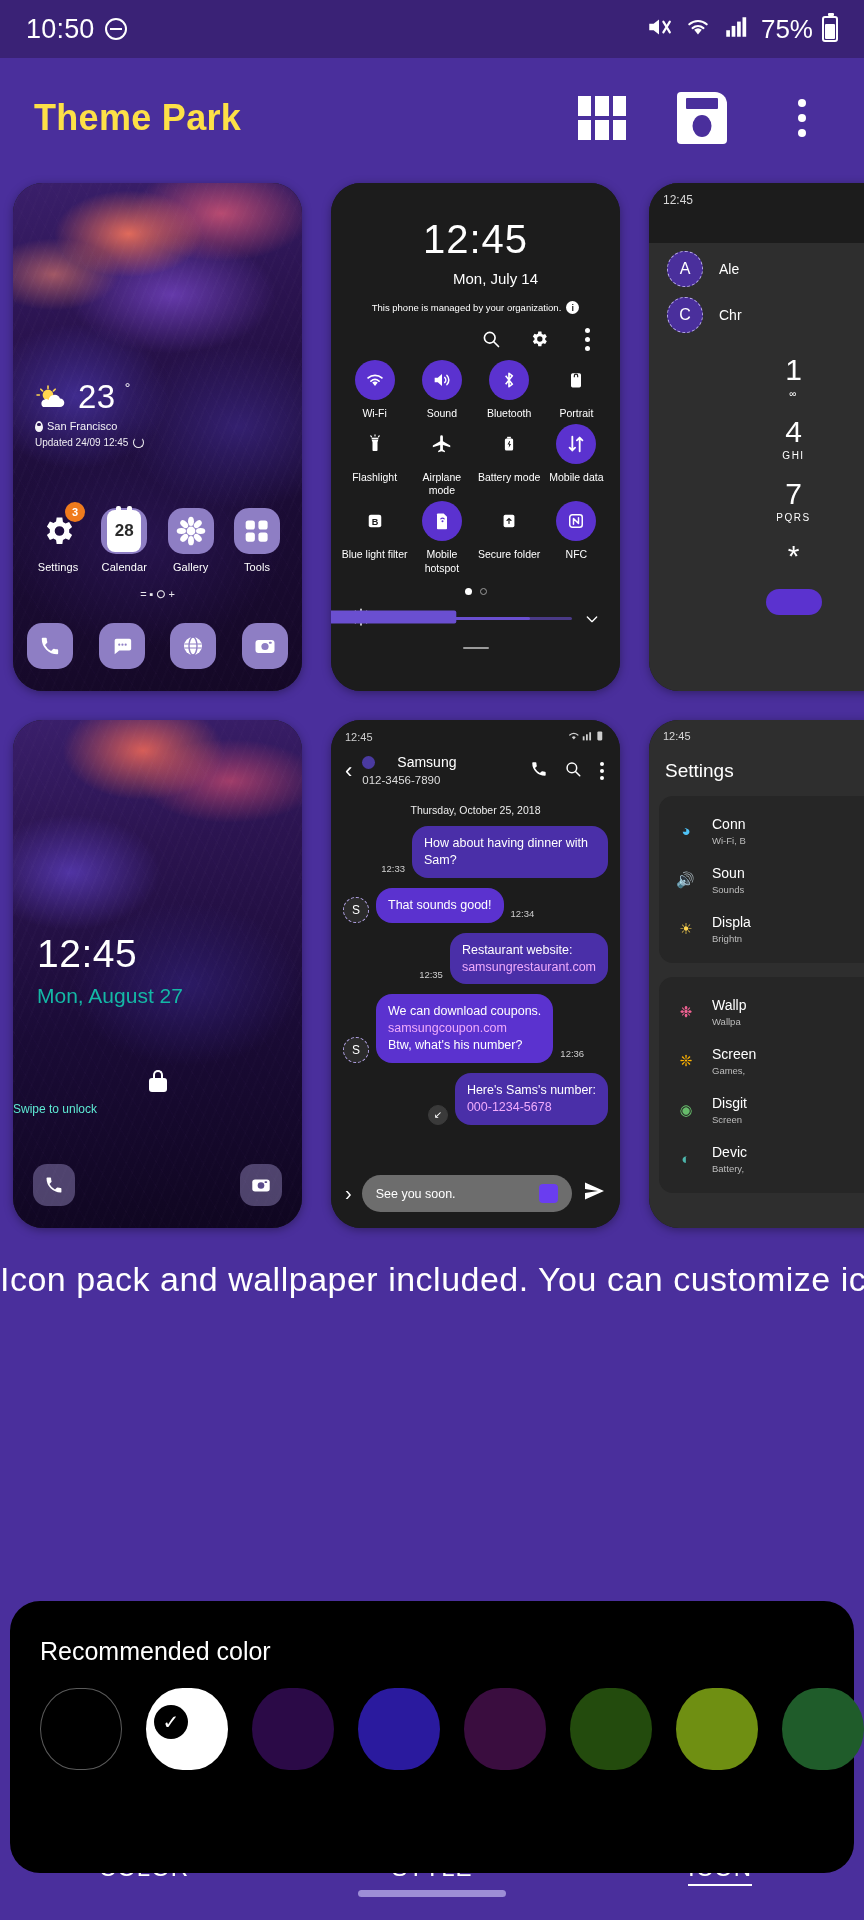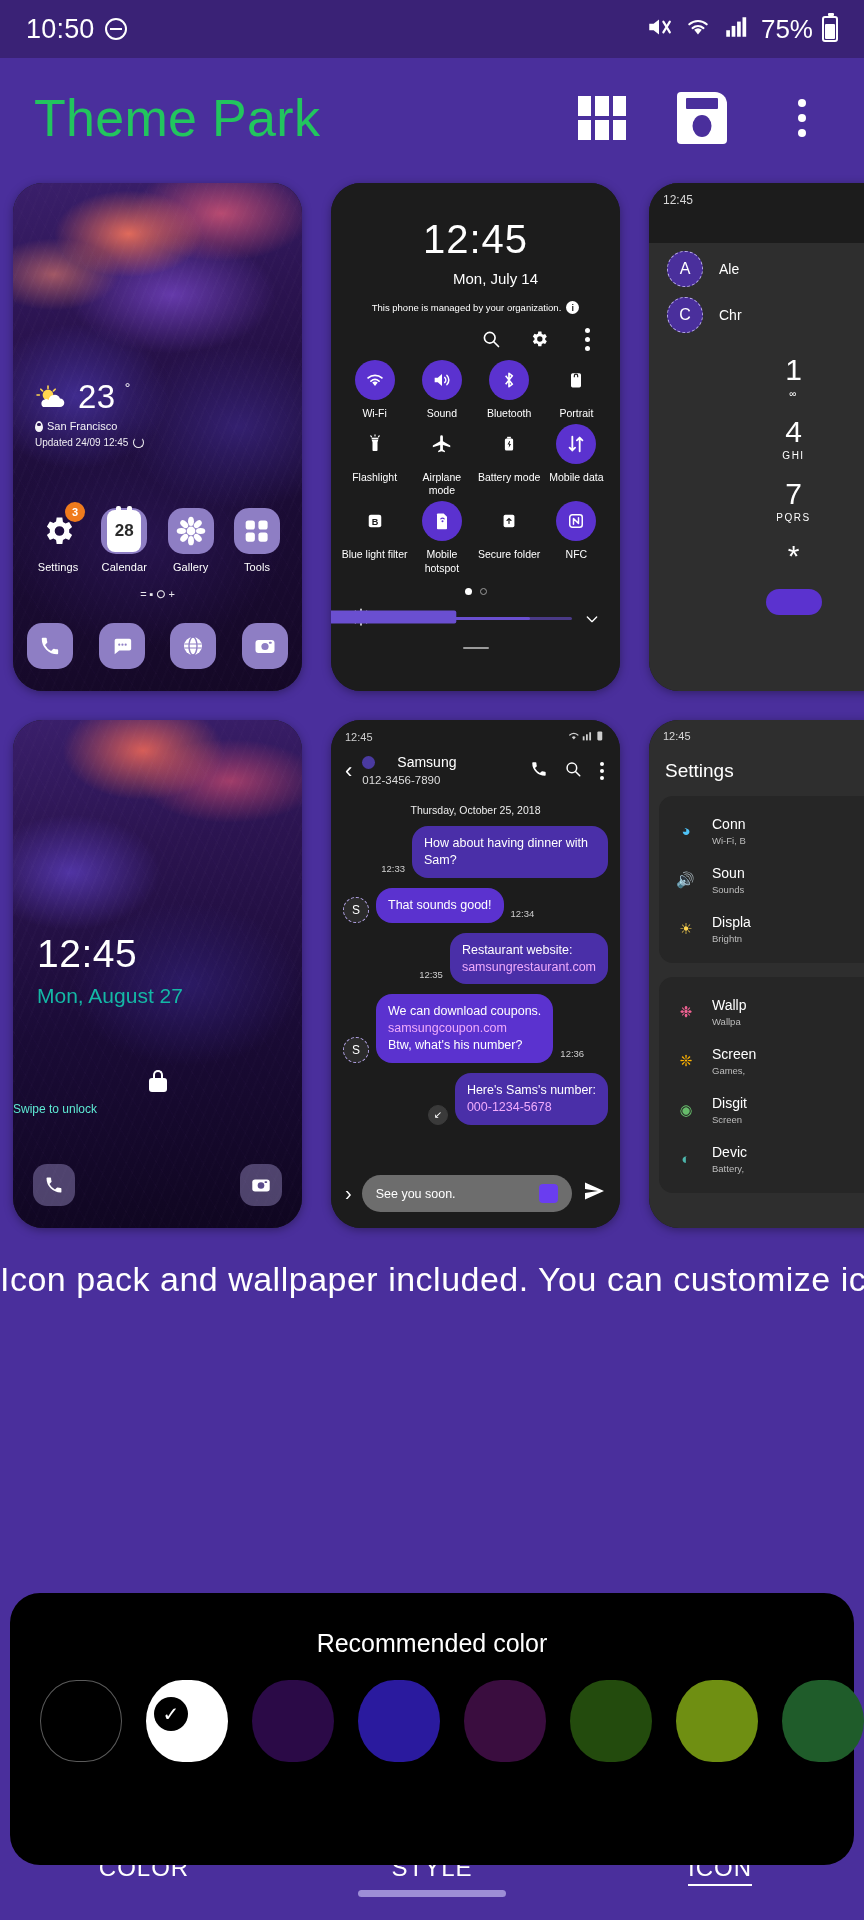--- a/index.html
+++ b/index.html
@@ -34,21 +34,21 @@
   
   .batt { width: 16px; height: 26px; border: 2px solid #fff; border-radius: 3px; position: relative; }
   .batt::before { content:""; position:absolute; top:-5px; left:4px; width:6px; height:3px; background:#fff; border-radius:1px;}
   .batt span { position:absolute; left:1px; right:1px; bottom:1px; height: 66%; background:#fff; border-radius:1px; display:block;}
 
   
   .appbar {
     position: absolute; top: 58px; left: 0; width: 864px; height: 120px;
     display: flex; align-items: center; padding: 0 34px;
   }
-  .app-title { color:#22c55e; font-size: 52px; font-weight: 400; letter-spacing: .3px; flex: 1; }
+  .app-title { color:#fde047; font-size: 36px; font-weight: 700; letter-spacing: .3px; flex: 1; }
   .appbar-actions { display:flex; align-items:center; gap: 44px; }
   .ab-btn { width: 56px; height: 56px; display:flex; align-items:center; justify-content:center; cursor:pointer;}
 
   .grid-icon { width: 48px; height: 44px; display:grid; grid-template-columns: 1fr 1fr 1fr; grid-template-rows: 1fr 1fr; gap: 4px;}
   .grid-icon i { background:#fff; display:block; }
 
   .save-icon { width: 50px; height: 52px; position: relative; }
   .save-icon .body { position:absolute; inset:0; background:#fff; border-radius: 4px 12px 4px 4px; }
   .save-icon .top { position:absolute; top:6px; left:9px; width:32px; height:11px; background:#4a2f9c; border-radius:1px;}
   .save-icon .dot { position:absolute; bottom:7px; left:50%; transform:translateX(-50%); width:19px; height:22px; background:#4a2f9c; border-radius:50%;}
@@ -204,22 +204,22 @@
   .st-ic { width:26px;height:26px;border-radius:50%;display:flex;align-items:center;justify-content:center;font-size:15px;flex:0 0 auto;}
   .st-t { font-size:14px; }
   .st-s { font-size:9.5px; color:#bdbdbd; margin-top:2px; white-space:nowrap;}
 
   
   .bleed { position:absolute; left:0; right:0; top:1260px; color:#fff; font-size:34px;
            text-align:center; letter-spacing:.5px; white-space:nowrap; overflow:hidden;}
 
   
   .sheet {
-    position:absolute; left:10px; right:10px; bottom: 55px; height: 272px;
-    background:#000; border-radius: 30px; padding: 36px 30px 12px; text-align: center;
+    position:absolute; left:10px; right:10px; bottom: 47px; height: 272px;
+    background:#000; border-radius: 30px; padding: 36px 30px 12px;
   }
   .sheet-title { color:#fff; font-size:25px; margin-bottom: 22px;}
   .swatches { display:flex; gap: 24px; align-items:center;}
   .sw { width: 82px; height: 82px; border-radius: 41px / 46px; flex:0 0 auto; position:relative; cursor:pointer;}
   .sw.outline { border:1.5px solid #5a5a5a; background:#000; }
   .sw .check { position:absolute; left:8px; top:17px; width:34px;height:34px;border-radius:50%;background:#000;
                display:flex;align-items:center;justify-content:center;color:#fff;font-size:20px;}
 
   
   .tabs { position:absolute; left:0; right:0; bottom: 38px; display:flex; color:#fff; font-size:24px; letter-spacing:1px;}

